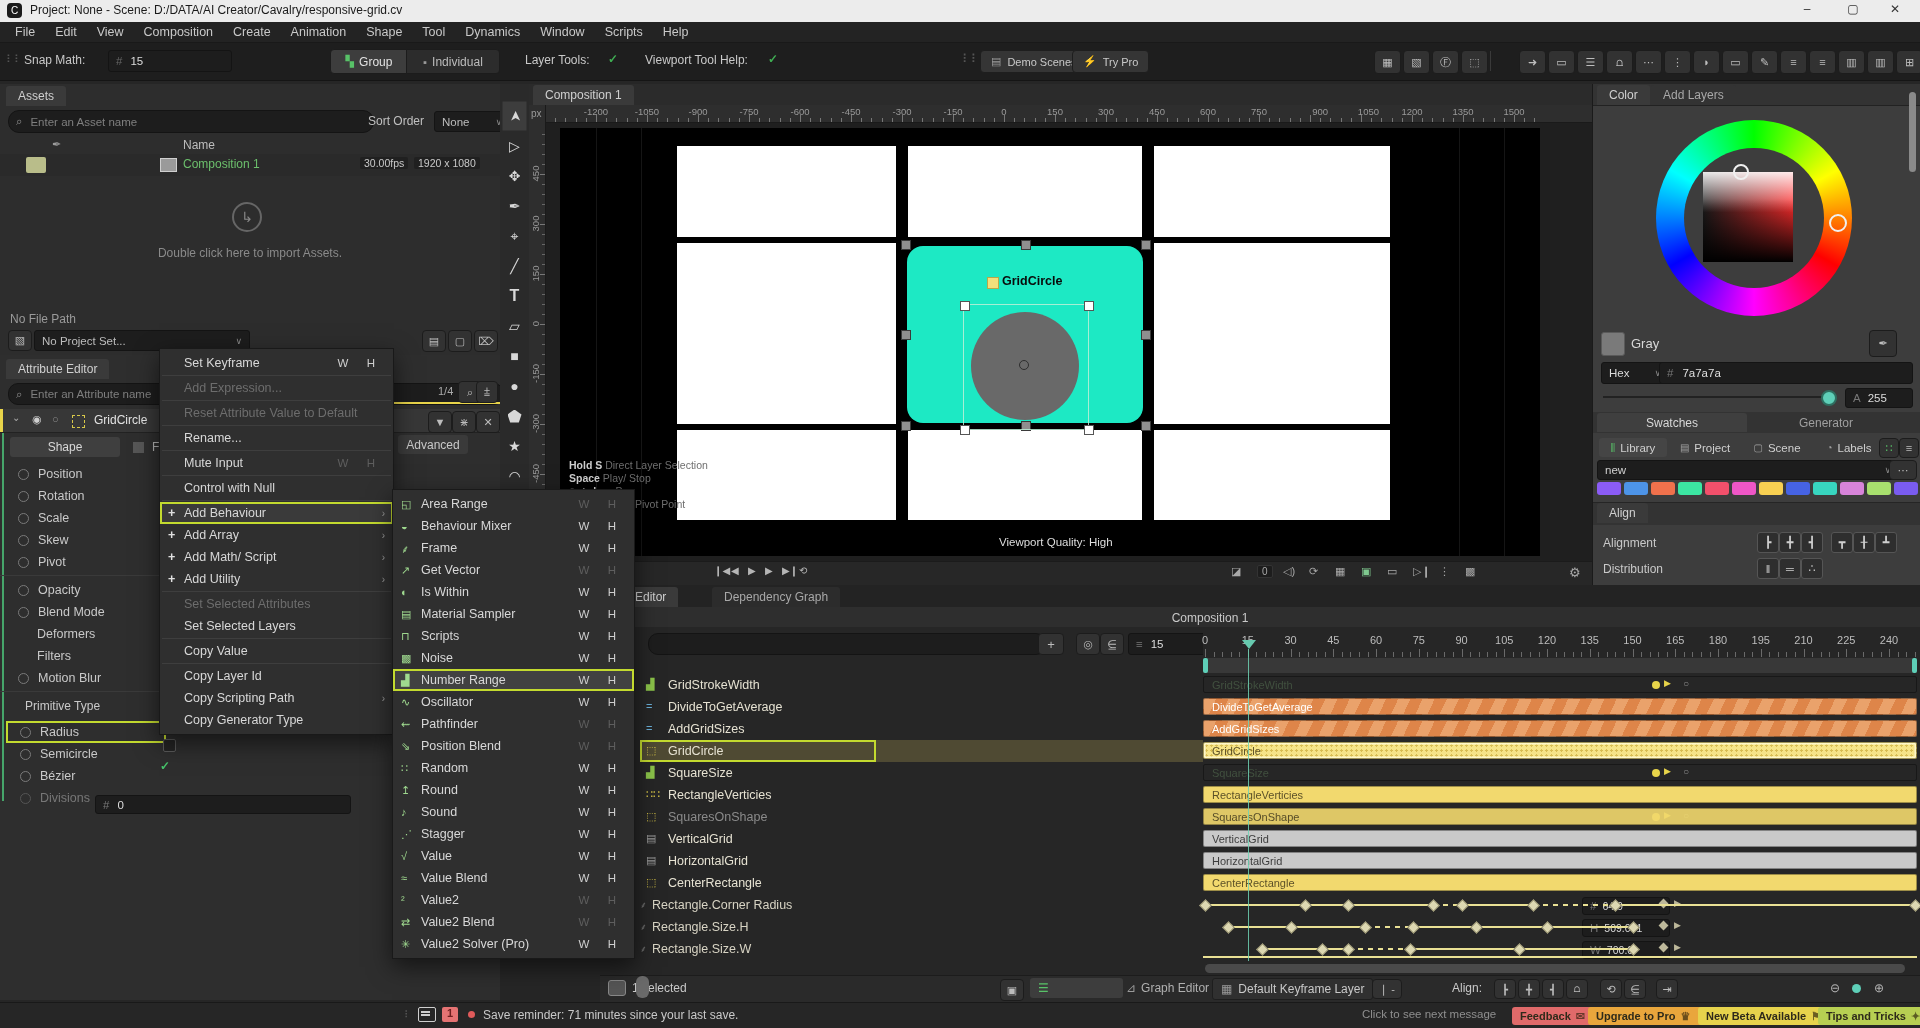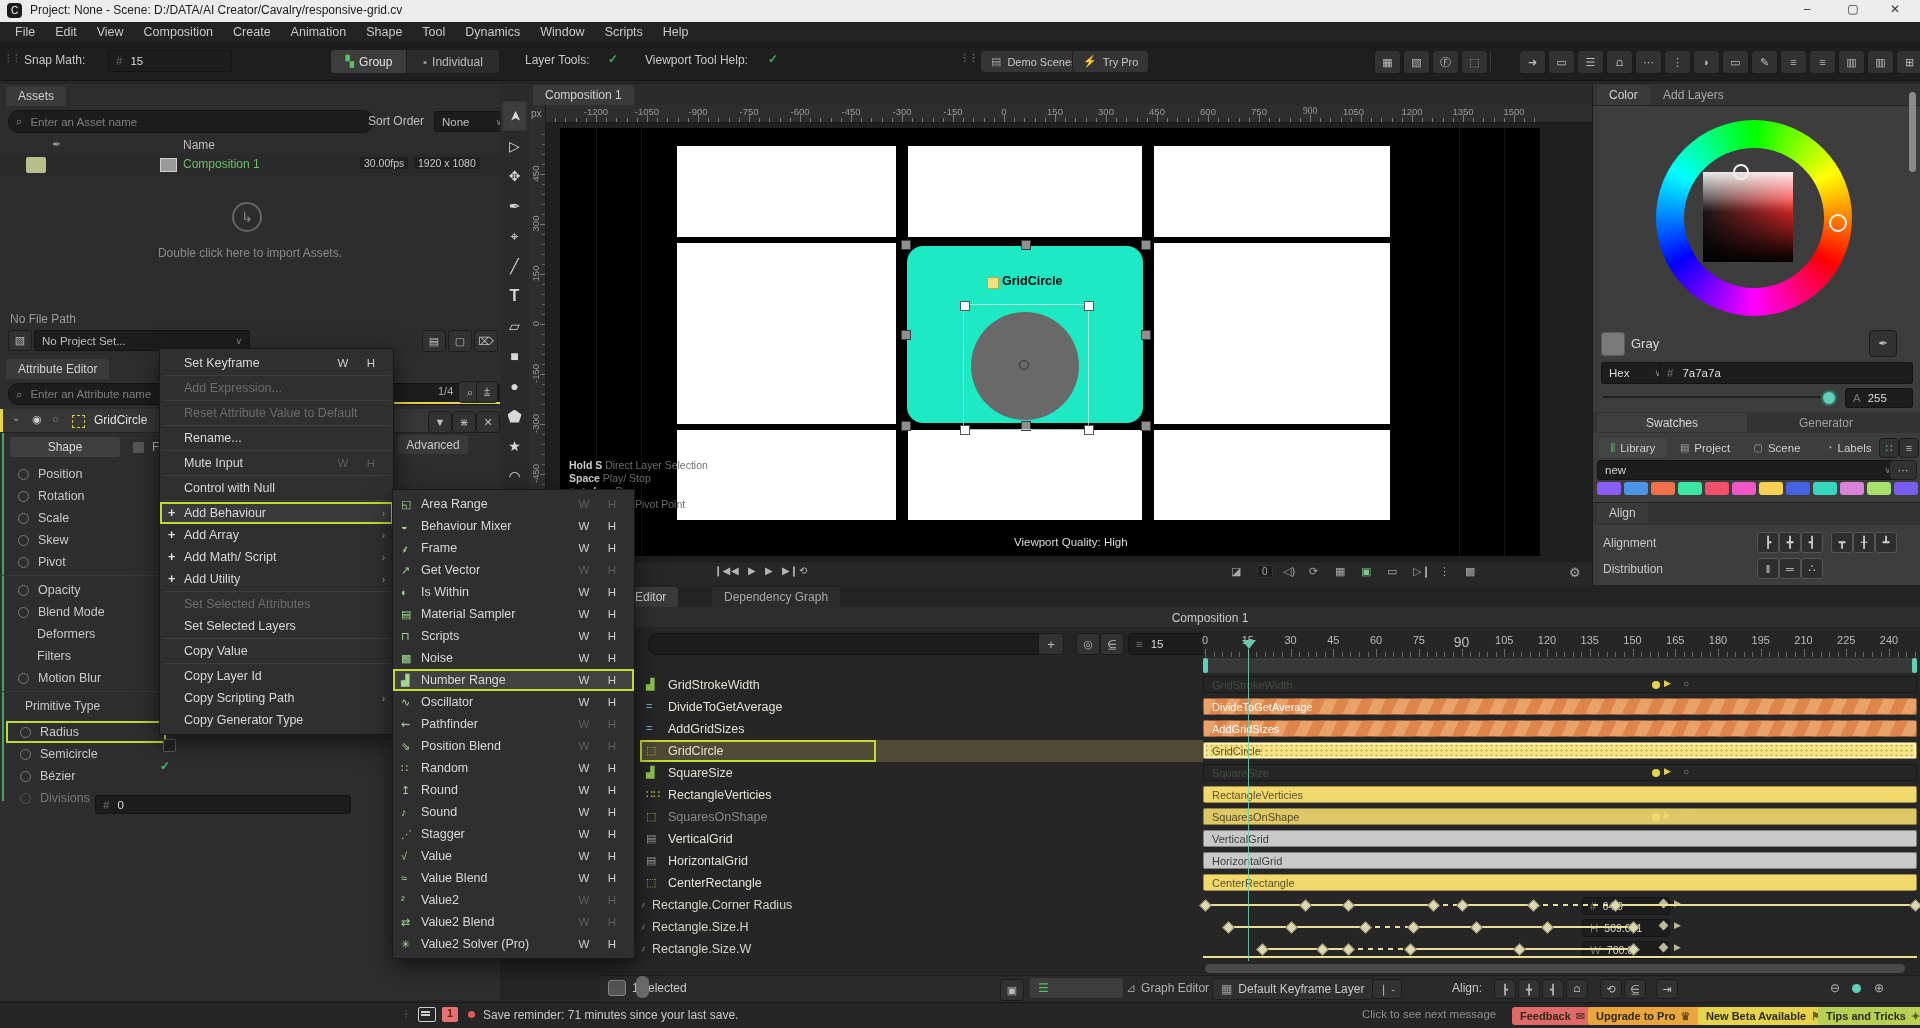--- a/index.html
+++ b/index.html
@@ -354,27 +354,27 @@
       <div style="position: absolute; left: 699.4px; top: 34px; width: 1px; height: 4px; background: rgb(119, 119, 119);"></div>
       <div style="position: absolute; left: 709.6px; top: 34px; width: 1px; height: 4px; background: rgb(119, 119, 119);"></div>
       <div style="position: absolute; left: 719.8px; top: 34px; width: 1px; height: 4px; background: rgb(119, 119, 119);"></div>
       <div style="position: absolute; left: 730px; top: 31px; width: 1px; height: 7px; background: rgb(119, 119, 119);"></div>
       <div style="position: absolute; left: 712px; top: 22px; width: 36px; text-align: center; color: rgb(154, 154, 154); font-size: 9.5px;">750</div>
       <div style="position: absolute; left: 740.2px; top: 34px; width: 1px; height: 4px; background: rgb(119, 119, 119);"></div>
       <div style="position: absolute; left: 750.4px; top: 34px; width: 1px; height: 4px; background: rgb(119, 119, 119);"></div>
       <div style="position: absolute; left: 760.6px; top: 34px; width: 1px; height: 4px; background: rgb(119, 119, 119);"></div>
       <div style="position: absolute; left: 770.8px; top: 34px; width: 1px; height: 4px; background: rgb(119, 119, 119);"></div>
       <div style="position: absolute; left: 781px; top: 31px; width: 1px; height: 7px; background: rgb(119, 119, 119);"></div>
-      <div style="position: absolute; left: 763px; top: 22px; width: 36px; text-align: center; color: rgb(154, 154, 154); font-size: 9.5px; font-family: Liberation Serif, serif;">900</div>
+      <div style="position: absolute; left: 763px; top: 22px; width: 36px; text-align: right; color: rgb(154, 154, 154); font-size: 9.5px;">900</div>
       <div style="position: absolute; left: 791.2px; top: 34px; width: 1px; height: 4px; background: rgb(119, 119, 119);"></div>
       <div style="position: absolute; left: 801.4px; top: 34px; width: 1px; height: 4px; background: rgb(119, 119, 119);"></div>
       <div style="position: absolute; left: 811.6px; top: 34px; width: 1px; height: 4px; background: rgb(119, 119, 119);"></div>
       <div style="position: absolute; left: 821.8px; top: 34px; width: 1px; height: 4px; background: rgb(119, 119, 119);"></div>
       <div style="position: absolute; left: 832px; top: 31px; width: 1px; height: 7px; background: rgb(119, 119, 119);"></div>
-      <div style="position: absolute; left: 814px; top: 22px; width: 36px; text-align: left; color: rgb(154, 154, 154); font-size: 9.5px;">1050</div>
+      <div style="position: absolute; left: 814px; top: 22px; width: 36px; text-align: right; color: rgb(154, 154, 154); font-size: 9.5px;">1050</div>
       <div style="position: absolute; left: 842.2px; top: 34px; width: 1px; height: 4px; background: rgb(119, 119, 119);"></div>
       <div style="position: absolute; left: 852.4px; top: 34px; width: 1px; height: 4px; background: rgb(119, 119, 119);"></div>
       <div style="position: absolute; left: 862.6px; top: 34px; width: 1px; height: 4px; background: rgb(119, 119, 119);"></div>
       <div style="position: absolute; left: 872.8px; top: 34px; width: 1px; height: 4px; background: rgb(119, 119, 119);"></div>
       <div style="position: absolute; left: 883px; top: 31px; width: 1px; height: 7px; background: rgb(119, 119, 119);"></div>
       <div style="position: absolute; left: 865px; top: 22px; width: 36px; text-align: center; color: rgb(154, 154, 154); font-size: 9.5px;">1200</div>
       <div style="position: absolute; left: 893.2px; top: 34px; width: 1px; height: 4px; background: rgb(119, 119, 119);"></div>
       <div style="position: absolute; left: 903.4px; top: 34px; width: 1px; height: 4px; background: rgb(119, 119, 119);"></div>
       <div style="position: absolute; left: 913.6px; top: 34px; width: 1px; height: 4px; background: rgb(119, 119, 119);"></div>
       <div style="position: absolute; left: 923.8px; top: 34px; width: 1px; height: 4px; background: rgb(119, 119, 119);"></div>
@@ -470,21 +470,21 @@
         </div>
         <div style="position: absolute; left: 114px; top: 116px; width: 8px; height: 8px; border: 1.5px solid rgb(46, 46, 46); border-radius: 50%;"></div>
       </div>
       <div style="position: absolute; left: 40px; top: 375px; width: 240px;">
         <div style="position: absolute; left: 0px; top: 0px; width: 240px; font-size: 10.5px; color: rgb(111, 111, 111); white-space: nowrap;"><span style="color:#cfcfcf;font-weight:bold;">Hold S</span> <span>Direct Layer Selection</span></div>
         <div style="position: absolute; left: 0px; top: 13px; width: 240px; font-size: 10.5px; color: rgb(111, 111, 111); white-space: nowrap;"><span style="color:#cfcfcf;font-weight:bold;">Space</span> <span>Play/ Stop</span></div>
         <div style="position: absolute; left: 0px; top: 26px; width: 240px; font-size: 10.5px; color: rgb(111, 111, 111); white-space: nowrap;"><span style="color:#bdbdbd;">↖ </span><span style="color:#cfcfcf;font-weight:bold;">+ drag</span> <span>Pan</span></div>
         <div style="position: absolute; left: 0px; top: 39px; width: 240px; font-size: 10.5px; color: rgb(111, 111, 111); white-space: nowrap;"><span style="color:#bdbdbd;">↖ </span><span style="color:#cfcfcf;font-weight:bold;">drag</span> <span>Move Pivot Point</span></div>
         <div style="position: absolute; left: 0px; top: 52px; width: 240px; font-size: 10.5px; color: rgb(111, 111, 111); white-space: nowrap; opacity: 0.45;"><span style="color:#cfcfcf;font-weight:bold;"></span> <span>Snapping</span></div>
       </div>
-      <div style="position: absolute; left: 485px; top: 452px; color: rgb(222, 222, 222); font-size: 11.5px;">Viewport Quality: High</div>
+      <div style="position: absolute; left: 470px; top: 452px; color: rgb(222, 222, 222); font-size: 11.5px;">Viewport Quality: High</div>
       <div style="position: absolute; left: 0px; top: 477px; width: 1063px; height: 24px; background: rgb(39, 39, 39); border-top: 1px solid rgb(27, 27, 27);"></div>
       <div style="position: absolute; left: 185px; top: 481px; color: rgb(181, 181, 181); font-size: 10px;">❙◀</div>
       <div style="position: absolute; left: 202px; top: 481px; color: rgb(181, 181, 181); font-size: 10px;">◀</div>
       <div style="position: absolute; left: 219px; top: 481px; color: rgb(181, 181, 181); font-size: 10px;">▶</div>
       <div style="position: absolute; left: 236px; top: 481px; color: rgb(181, 181, 181); font-size: 10px;">▶</div>
       <div style="position: absolute; left: 253px; top: 481px; color: rgb(181, 181, 181); font-size: 10px;">▶❙</div>
       <div style="position: absolute; left: 270px; top: 481px; color: rgb(181, 181, 181); font-size: 10px;">⟲</div>
       <div style="position: absolute; left: 702px; top: 481px; color: rgb(168, 168, 168); font-size: 11px;">◪</div>
       <div style="position: absolute; left: 728px; top: 481px; color: rgb(168, 168, 168); background: rgb(29, 29, 29); border: 1px solid rgb(51, 51, 51); border-radius: 2px; padding: 0px 4px; font-size: 10px;">0</div>
       <div style="position: absolute; left: 754px; top: 481px; color: rgb(168, 168, 168); font-size: 11px;">◁)</div>
@@ -601,21 +601,21 @@
         <span>15</span>
       </div>
       <div style="position: absolute; left: 56px; top: 74px; color: rgb(176, 176, 176); font-size: 11.5px;">Name</div>
       <div style="position: absolute; left: 703px; top: 47px; width: 717px; height: 25px; background: rgb(38, 38, 38);"></div>
       <div style="position: absolute; left: 691px; top: 49px; width: 28px; text-align: center; color: rgb(189, 189, 189); font-size: 11px;">0</div>
       <div style="position: absolute; left: 733.75px; top: 49px; width: 28px; text-align: center; color: rgb(189, 189, 189); font-size: 11px;">15</div>
       <div style="position: absolute; left: 776.5px; top: 49px; width: 28px; text-align: center; color: rgb(189, 189, 189); font-size: 11px;">30</div>
       <div style="position: absolute; left: 819.25px; top: 49px; width: 28px; text-align: center; color: rgb(189, 189, 189); font-size: 11px;">45</div>
       <div style="position: absolute; left: 862px; top: 49px; width: 28px; text-align: center; color: rgb(189, 189, 189); font-size: 11px;">60</div>
       <div style="position: absolute; left: 904.75px; top: 49px; width: 28px; text-align: center; color: rgb(189, 189, 189); font-size: 11px;">75</div>
-      <div style="position: absolute; left: 947.5px; top: 49px; width: 28px; text-align: center; color: rgb(189, 189, 189); font-size: 14px;">90</div>
+      <div style="position: absolute; left: 947.5px; top: 49px; width: 28px; text-align: center; color: rgb(189, 189, 189); font-size: 11px;">90</div>
       <div style="position: absolute; left: 990.25px; top: 49px; width: 28px; text-align: center; color: rgb(189, 189, 189); font-size: 11px;">105</div>
       <div style="position: absolute; left: 1033px; top: 49px; width: 28px; text-align: center; color: rgb(189, 189, 189); font-size: 11px;">120</div>
       <div style="position: absolute; left: 1075.75px; top: 49px; width: 28px; text-align: center; color: rgb(189, 189, 189); font-size: 11px;">135</div>
       <div style="position: absolute; left: 1118.5px; top: 49px; width: 28px; text-align: center; color: rgb(189, 189, 189); font-size: 11px;">150</div>
       <div style="position: absolute; left: 1161.25px; top: 49px; width: 28px; text-align: center; color: rgb(189, 189, 189); font-size: 11px;">165</div>
       <div style="position: absolute; left: 1204px; top: 49px; width: 28px; text-align: center; color: rgb(189, 189, 189); font-size: 11px;">180</div>
       <div style="position: absolute; left: 1246.75px; top: 49px; width: 28px; text-align: center; color: rgb(189, 189, 189); font-size: 11px;">195</div>
       <div style="position: absolute; left: 1289.5px; top: 49px; width: 28px; text-align: center; color: rgb(189, 189, 189); font-size: 11px;">210</div>
       <div style="position: absolute; left: 1332.25px; top: 49px; width: 28px; text-align: center; color: rgb(189, 189, 189); font-size: 11px;">225</div>
       <div style="position: absolute; left: 1375px; top: 49px; width: 28px; text-align: center; color: rgb(189, 189, 189); font-size: 11px;">240</div>

